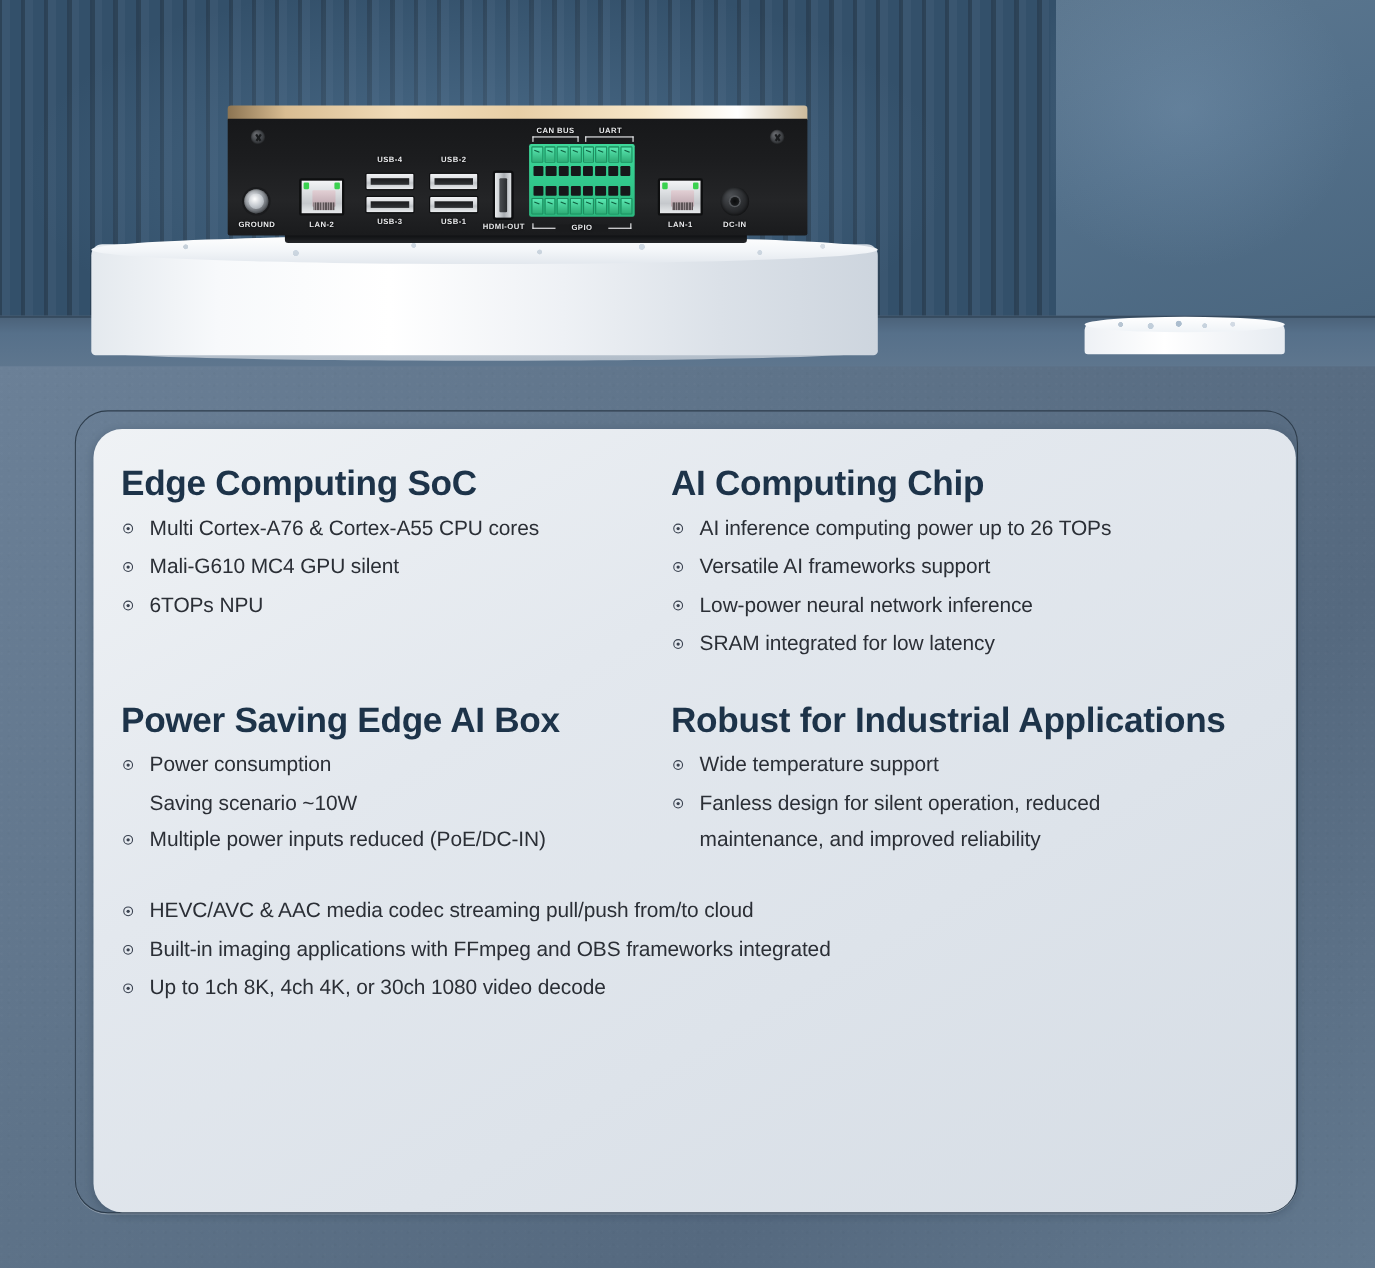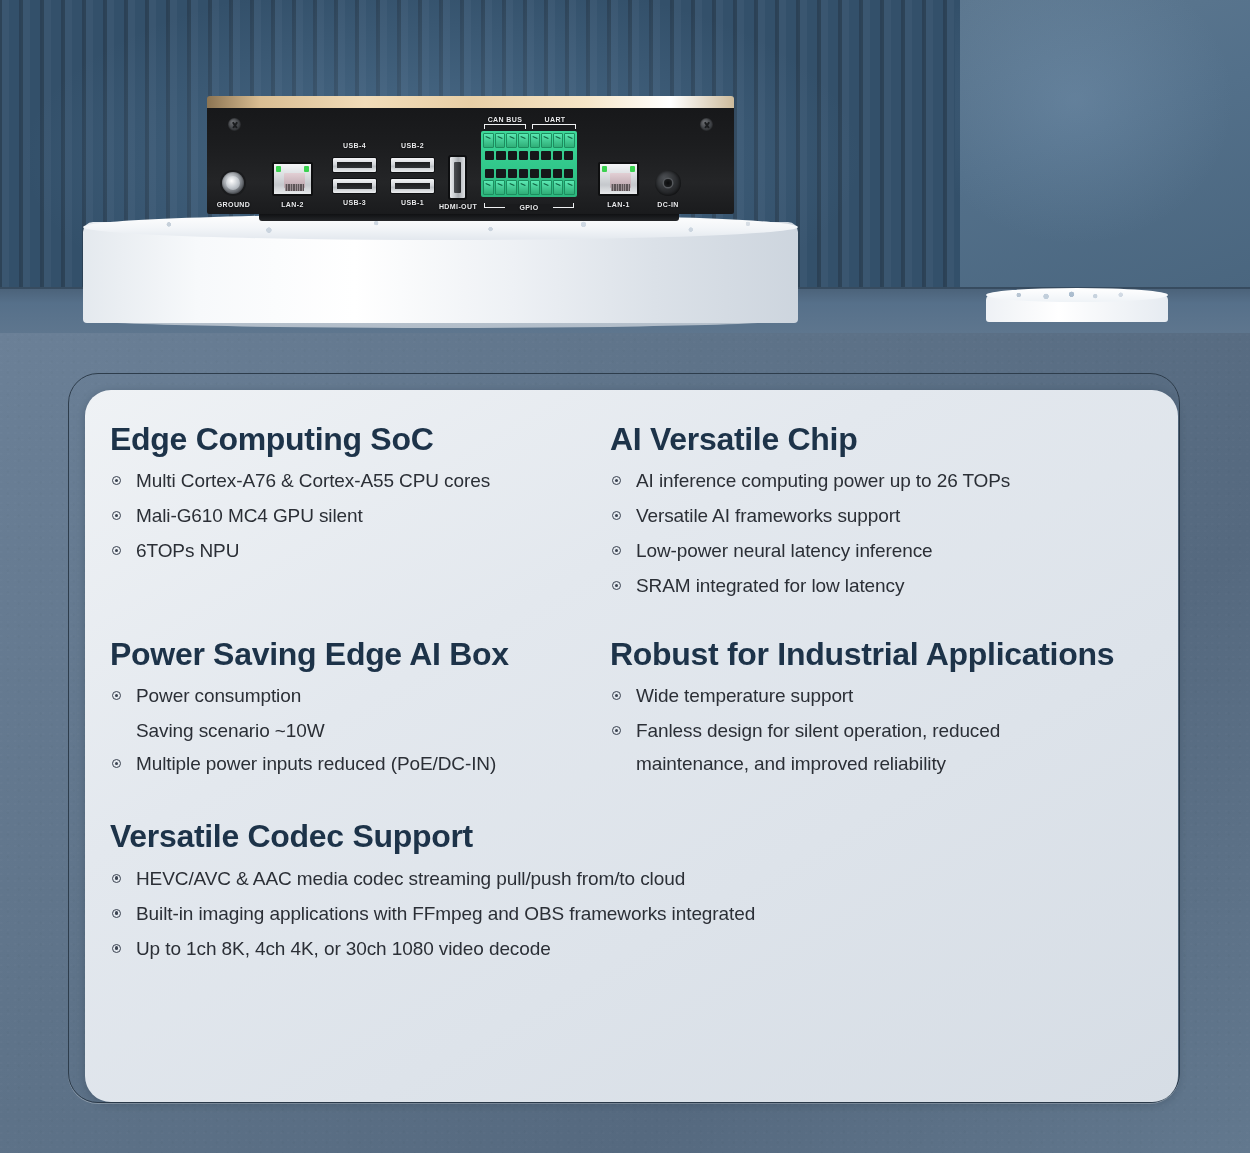--- a/index.html
+++ b/index.html
@@ -392,25 +392,25 @@
     <div class="row">
       <div class="col-l">
         <h2>Edge Computing SoC</h2>
         <ul>
           <li><span class="bullet"></span><span>Multi Cortex-A76 &amp; Cortex-A55 CPU cores</span></li>
           <li><span class="bullet"></span><span>Mali-G610 MC4 GPU silent</span></li>
           <li><span class="bullet"></span><span>6TOPs NPU</span></li>
         </ul>
       </div>
       <div class="col-r">
-        <h2>AI Versatile Chip</h2>
+        <h2>AI Computing Chip</h2>
         <ul>
           <li><span class="bullet"></span><span>AI inference computing power up to 26 TOPs</span></li>
           <li><span class="bullet"></span><span>Versatile AI frameworks support</span></li>
-          <li><span class="bullet"></span><span>Low-power neural latency inference</span></li>
+          <li><span class="bullet"></span><span>Low-power neural network inference</span></li>
           <li><span class="bullet"></span><span>SRAM integrated for low latency</span></li>
         </ul>
       </div>
     </div>
 
     <div class="block-gap"></div>
 
     <div class="row">
       <div class="col-l">
         <h2>Power Saving Edge AI Box</h2>
@@ -423,21 +423,20 @@
       <div class="col-r">
         <h2>Robust for Industrial Applications</h2>
         <ul>
           <li><span class="bullet"></span><span>Wide temperature support</span></li>
           <li><span class="bullet"></span><span>Fanless design for silent operation, reduced</span><span class="cont">maintenance, and improved reliability</span></li>
         </ul>
       </div>
     </div>
 
     <div class="wide-block">
-      <h2>Versatile Codec Support</h2>
       <ul>
         <li><span class="bullet"></span><span>HEVC/AVC &amp; AAC media codec streaming pull/push from/to cloud</span></li>
         <li><span class="bullet"></span><span>Built-in imaging applications with FFmpeg and OBS frameworks integrated</span></li>
         <li><span class="bullet"></span><span>Up to 1ch 8K, 4ch 4K, or 30ch 1080 video decode</span></li>
       </ul>
     </div>
 
   </div>
 </div>
 

